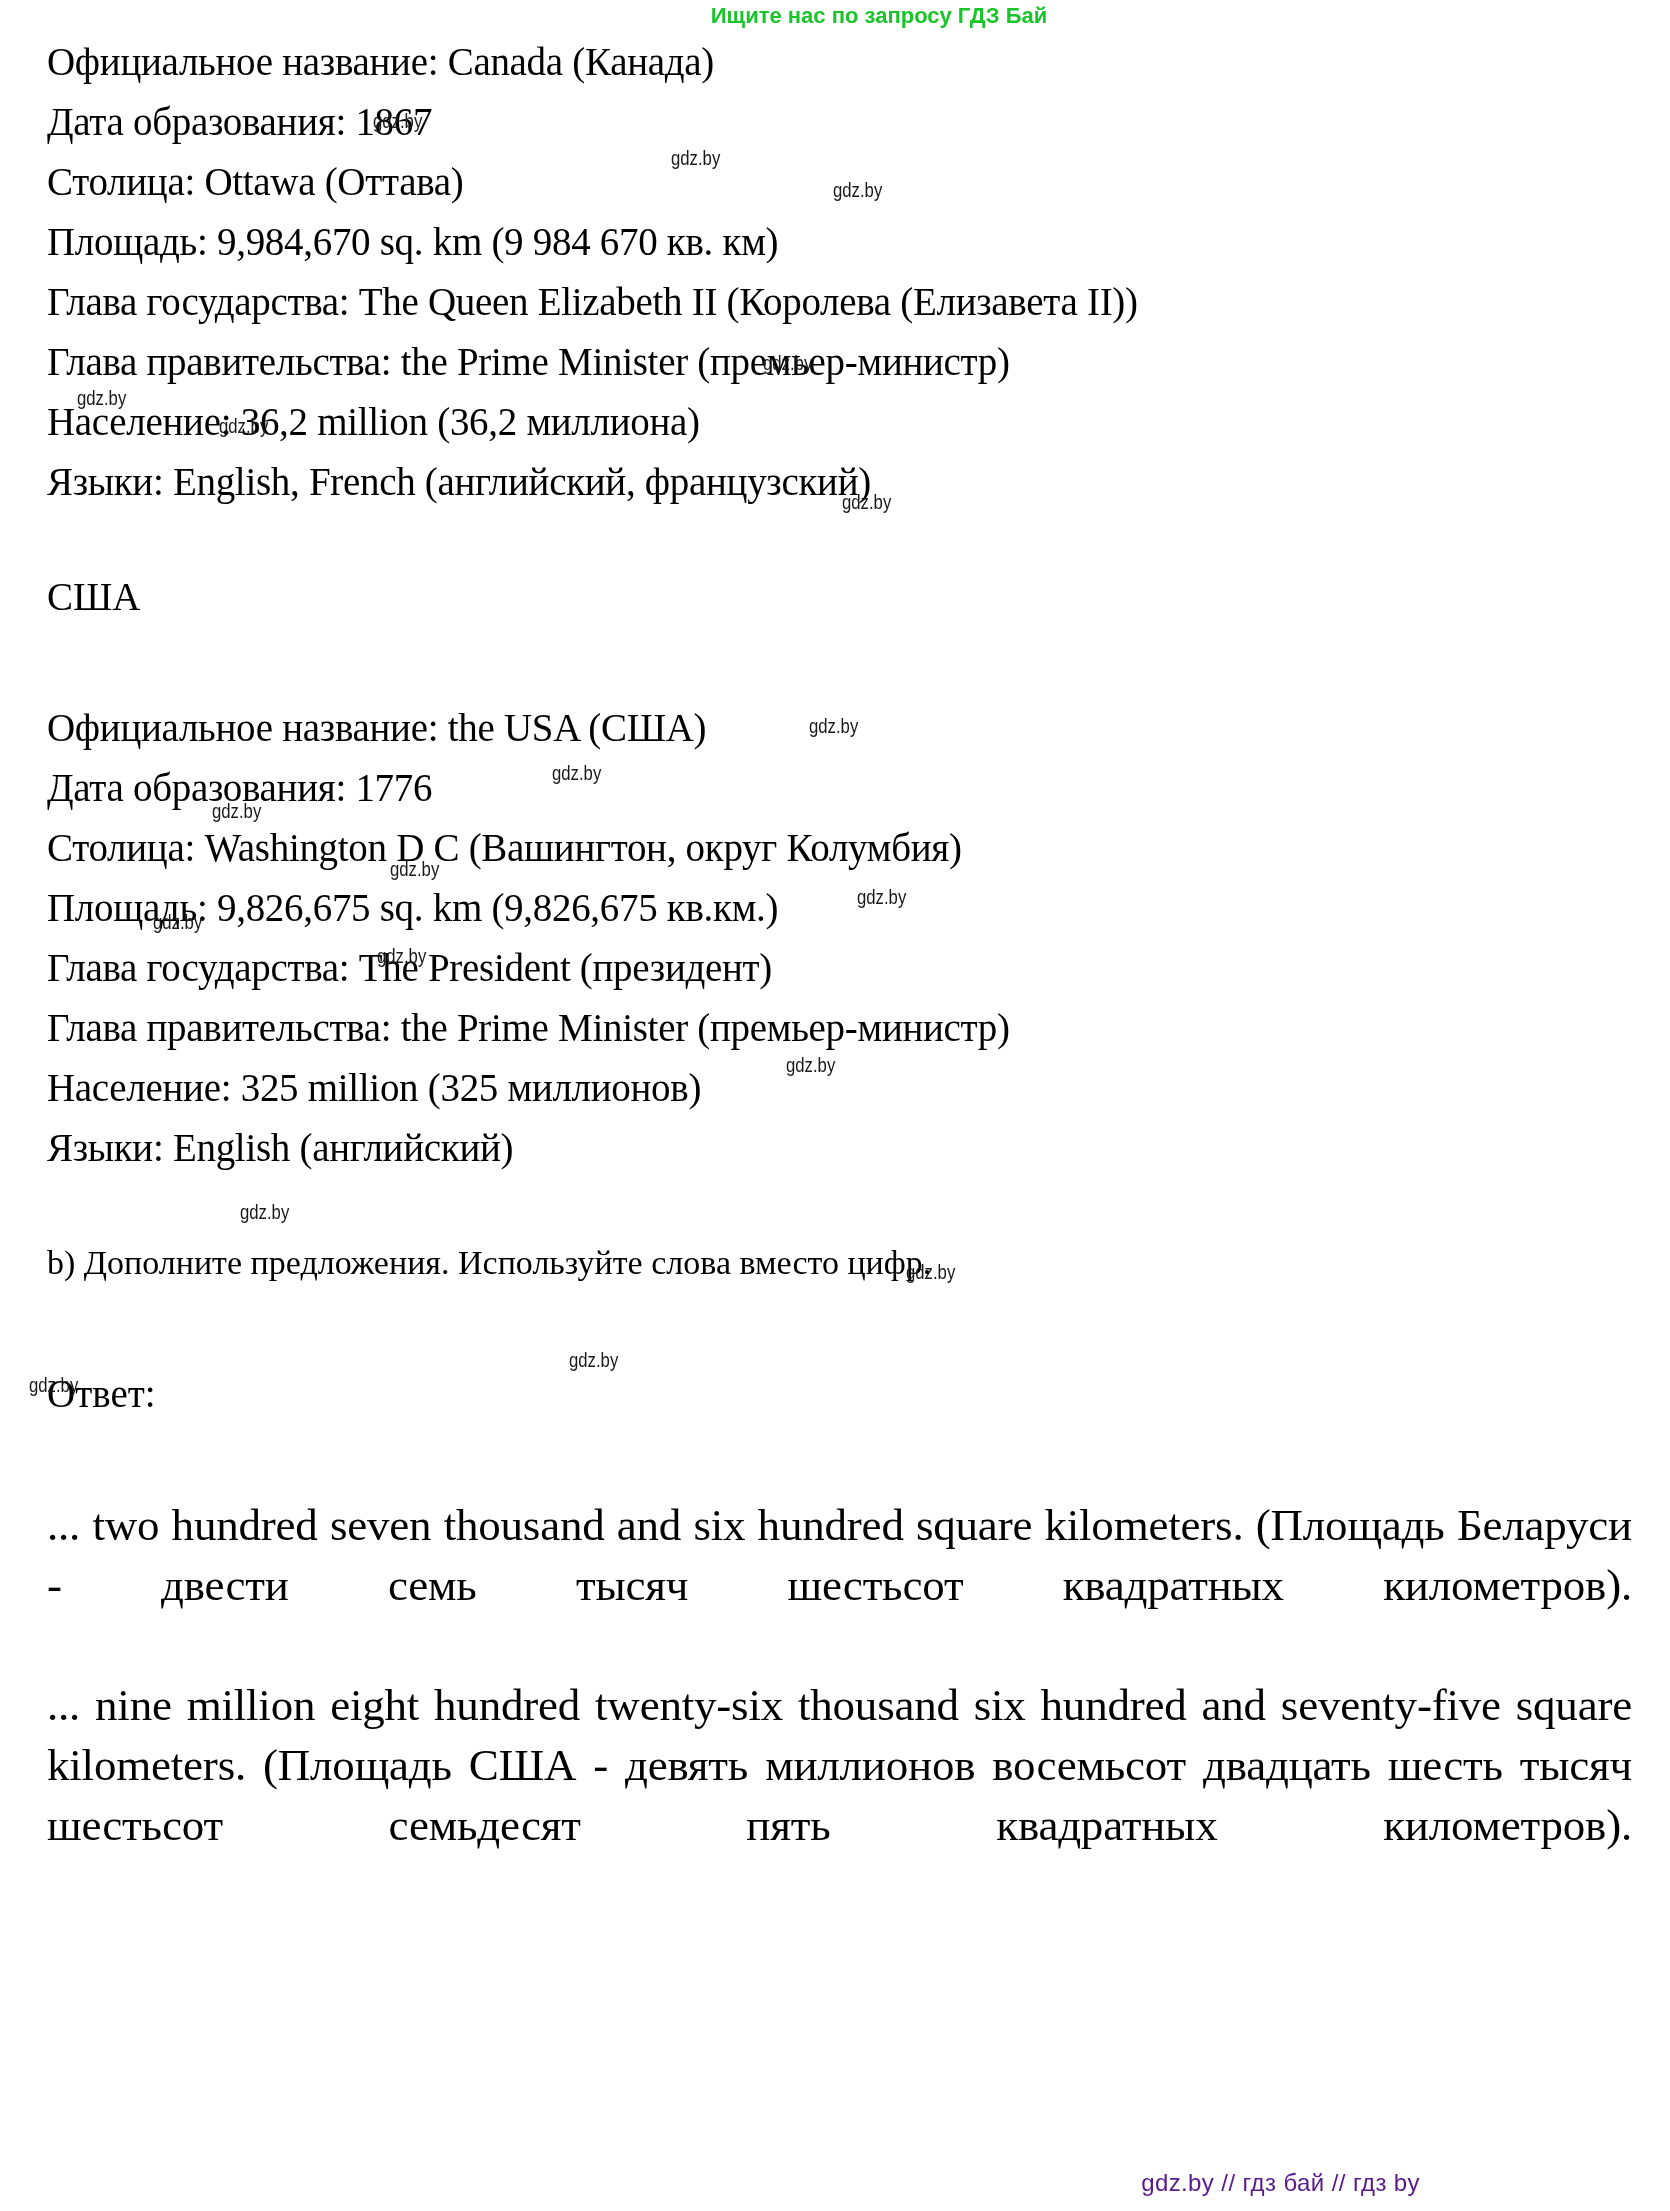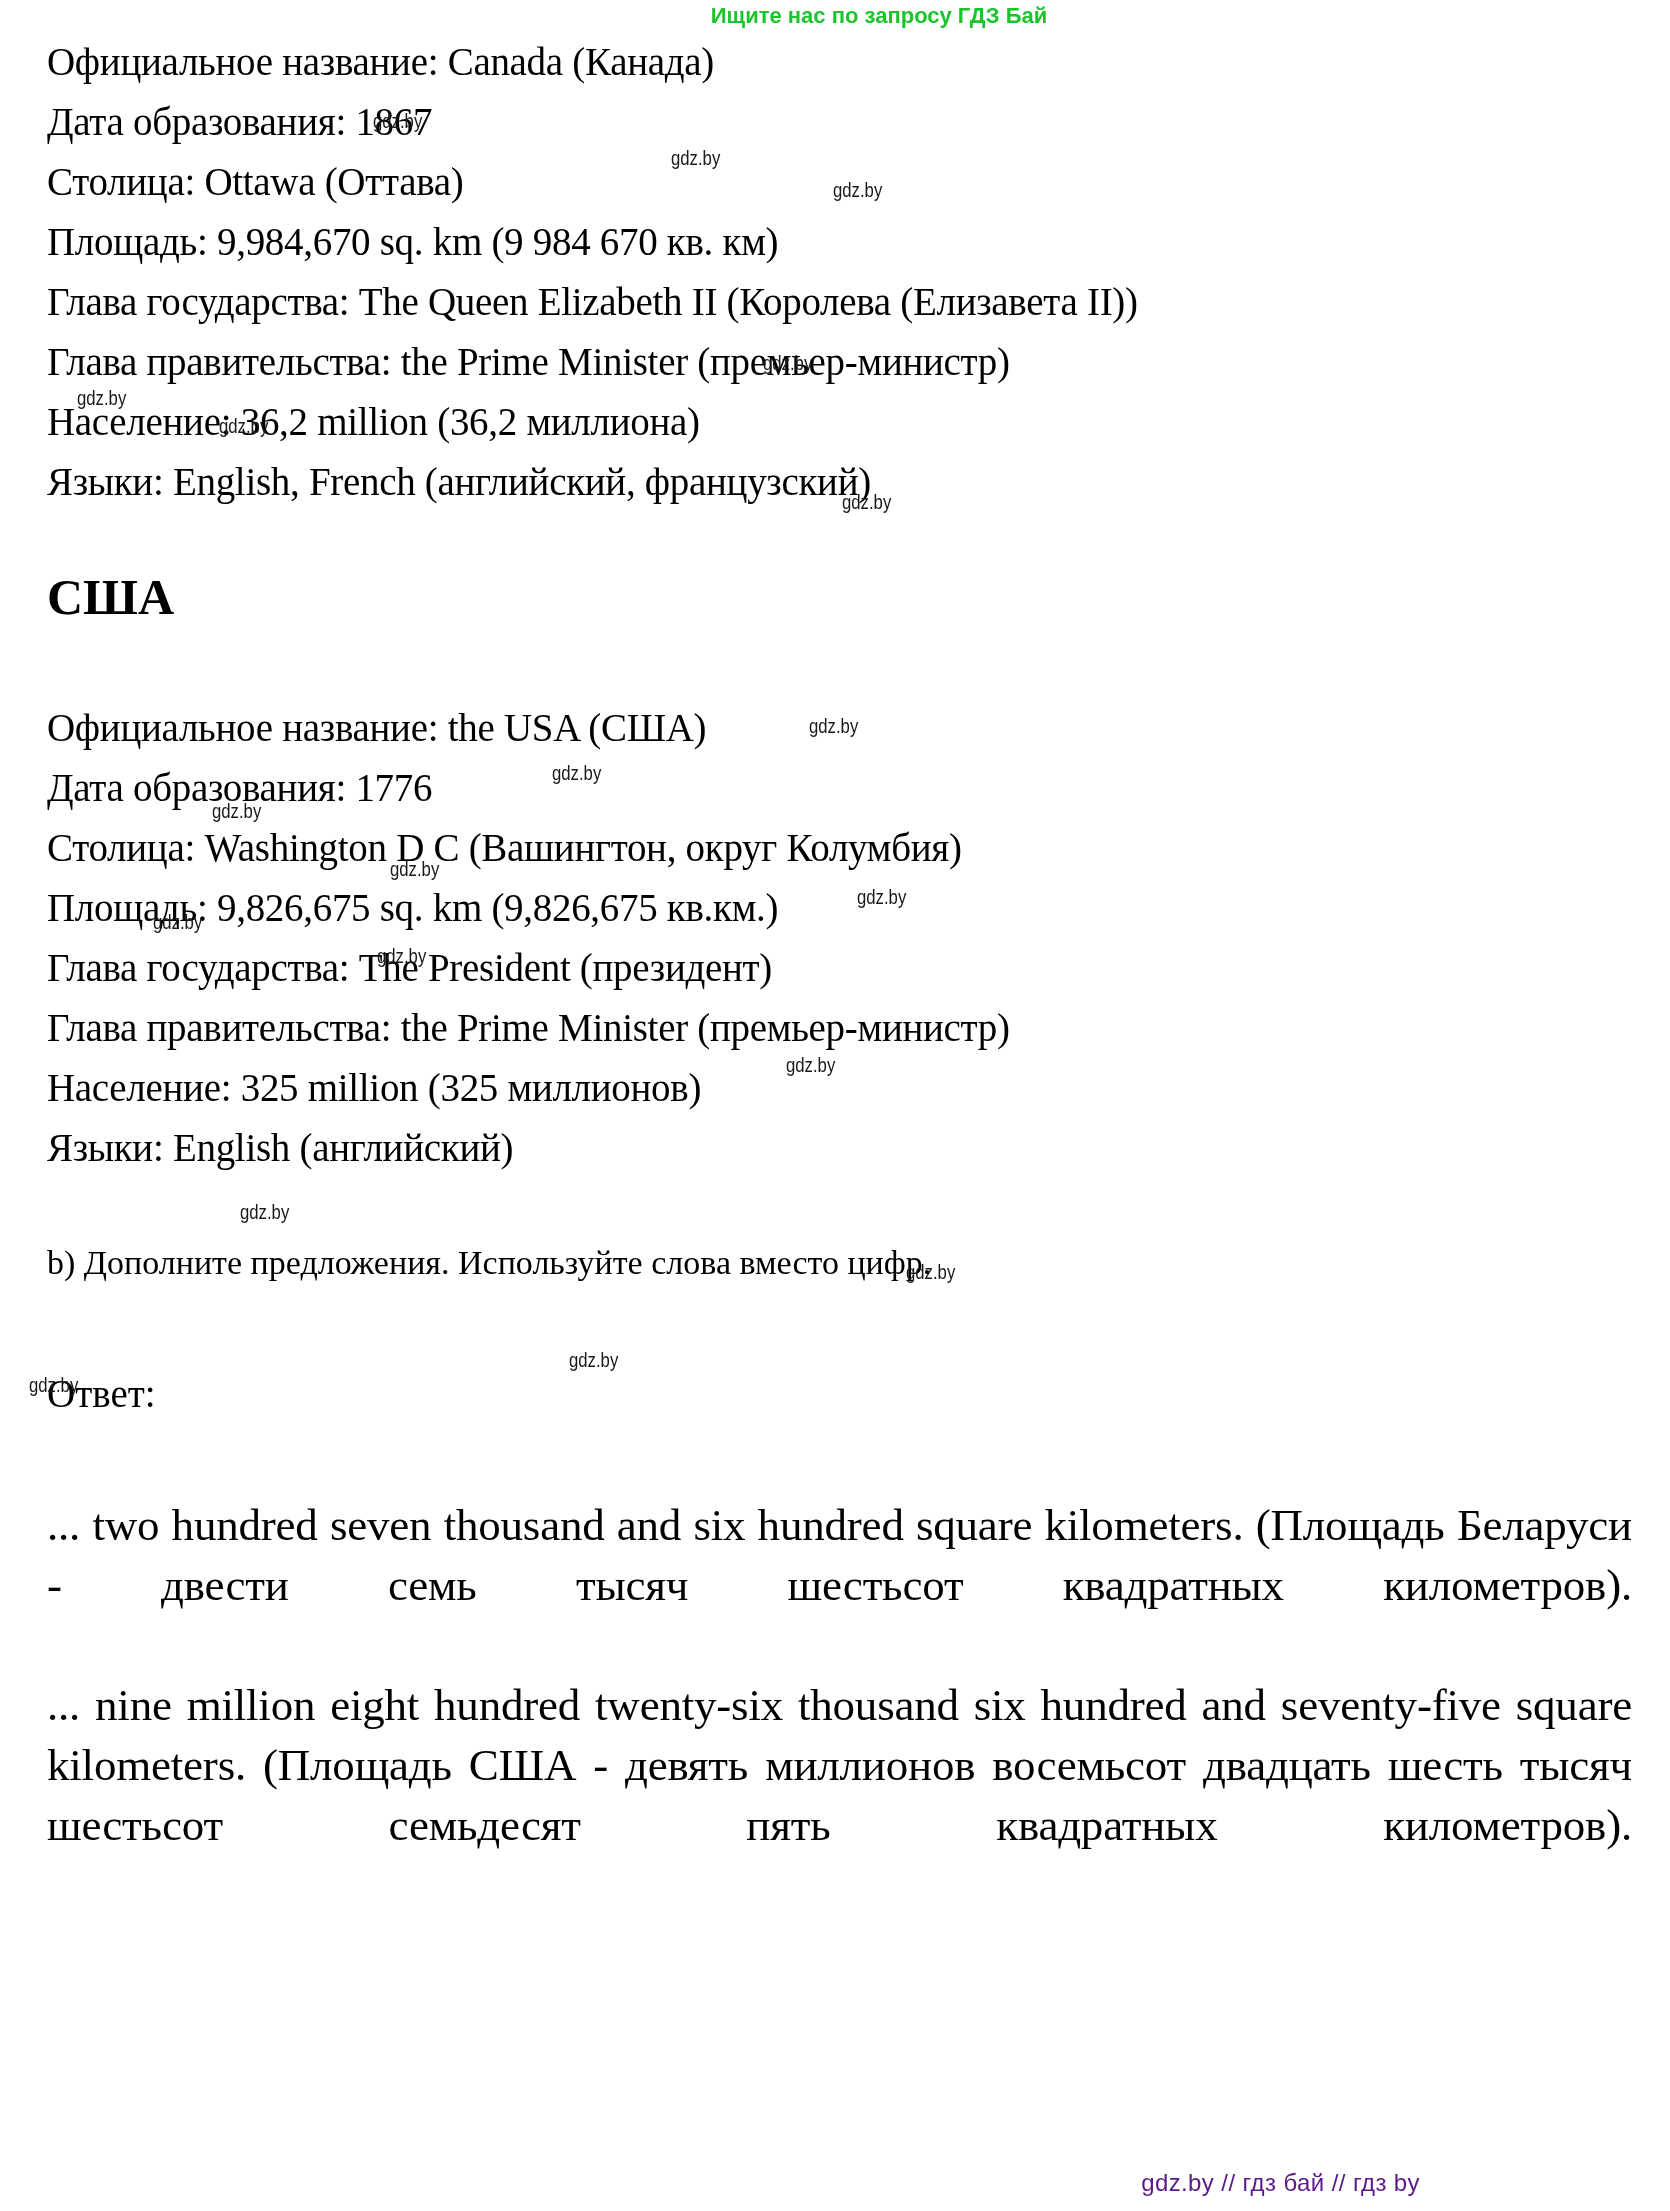--- a/index.html
+++ b/index.html
@@ -54,24 +54,23 @@
   }
 
   .fact-line {
     font-size: 39px;
     line-height: 60px;
     white-space: nowrap;
     letter-spacing: -0.3px;
   }
 
   .section-title {
-    font-size: 50px;
-    line-height: 60px;
-    white-space: nowrap;
-    font-weight: bold;
+    font-size: 39px;
+    line-height: 60px;
+    white-space: nowrap;
   }
   .spacer-md { height: 55px; }
   .spacer-lg { height: 71px; }
 
   .task-line {
     font-size: 34px;
     line-height: 60px;
     white-space: nowrap;
   }
 

